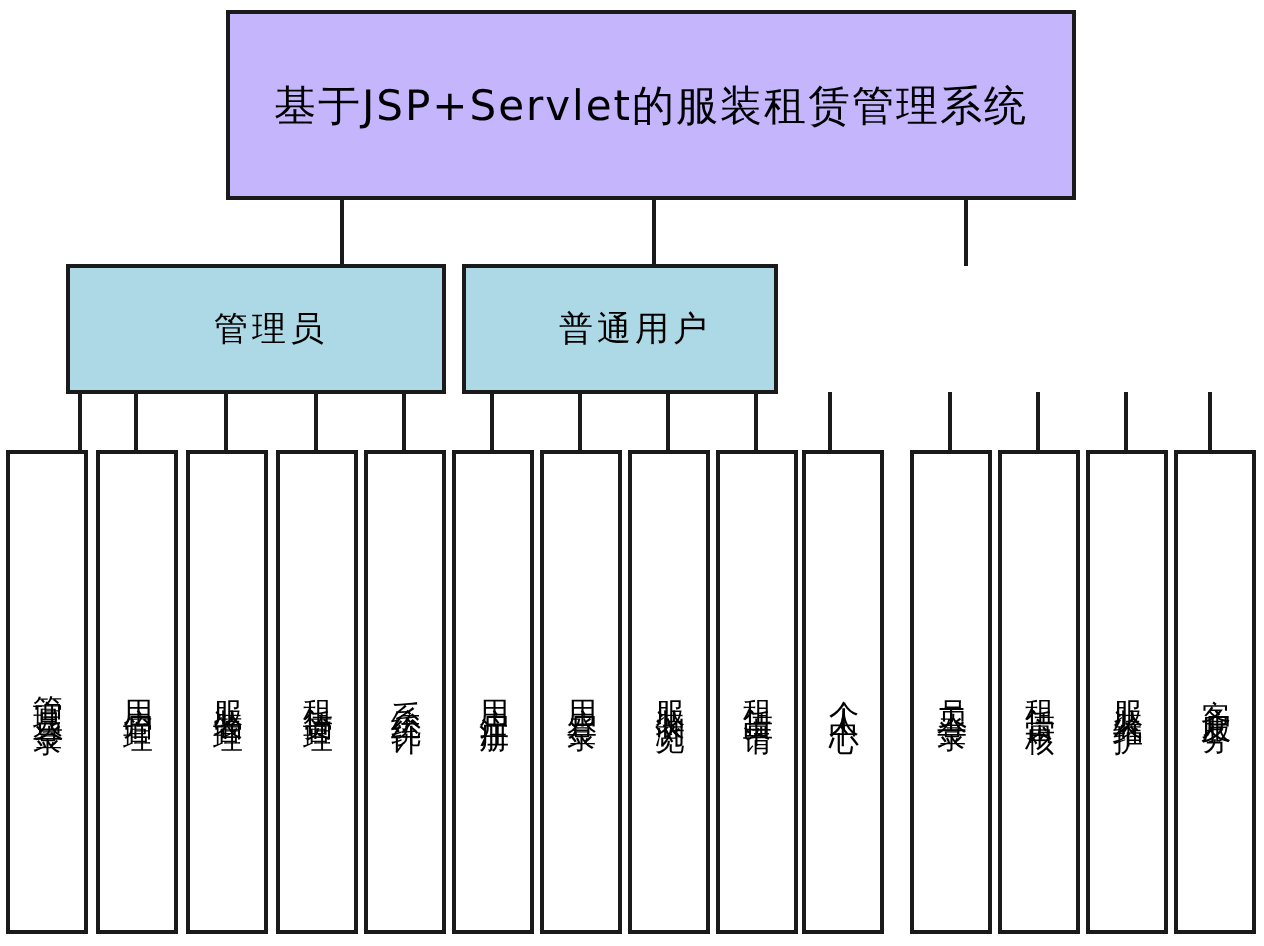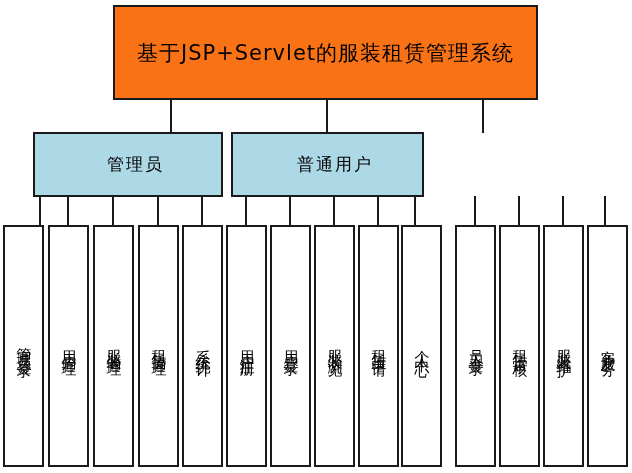--- a/index.html
+++ b/index.html
@@ -3,32 +3,32 @@
 <meta charset="utf-8">
 <style>
   html,body{margin:0;padding:0;background:#ffffff;}
   .canvas{
     position:relative;width:632px;height:473px;background:#ffffff;
     font-family:"DejaVu Sans","Liberation Sans",sans-serif;color:#000;
     overflow:hidden;
   }
   .title-box{
     position:absolute;left:113px;top:5px;width:425px;height:95px;
-    box-sizing:border-box;background:#f97316;border:2px solid #1a1a1a;
+    box-sizing:border-box;background:#c4b5fd;border:2px solid #1a1a1a;
     display:flex;align-items:center;justify-content:center;
     font-size:21px;letter-spacing:1px;white-space:nowrap;
   }
   .group-box{
     position:absolute;top:132px;height:65px;
     box-sizing:border-box;background:#add8e6;border:2px solid #1a1a1a;
     display:flex;align-items:center;justify-content:center;
     font-size:17px;letter-spacing:2px;padding-left:15px;
   }
   .g1{left:33px;width:190px;}
-  .g2{left:231px;width:193px;}
+  .g2{left:231px;width:158px;}
   .g3{left:430px;width:191px;}
   .leaf{
     position:absolute;top:225px;width:41px;height:242px;
     box-sizing:border-box;background:#ffffff;border:2px solid #1a1a1a;
     display:flex;align-items:center;justify-content:center;
   }
   .leaf .v{
     writing-mode:vertical-rl;text-orientation:upright;
     font-size:15px;line-height:1;letter-spacing:4px;
   }

